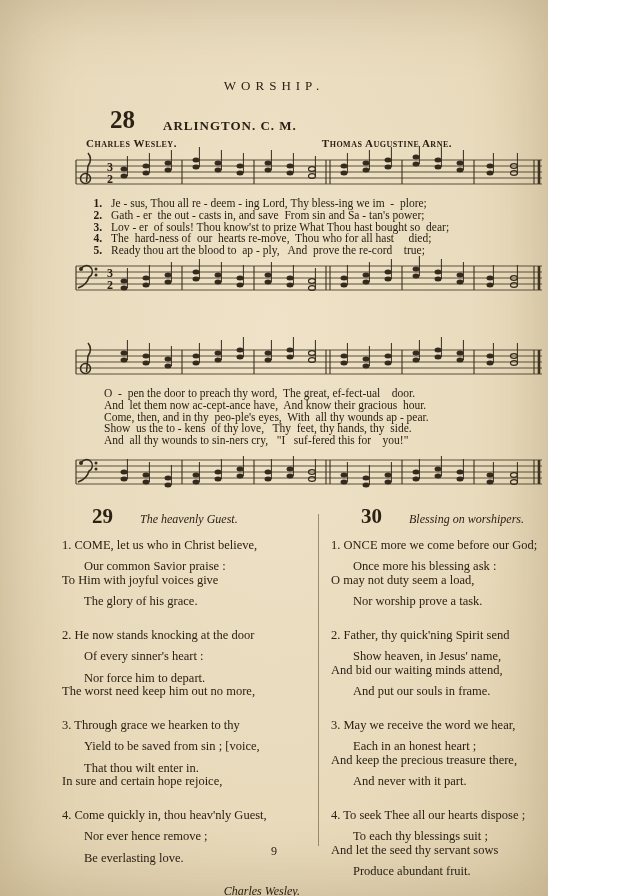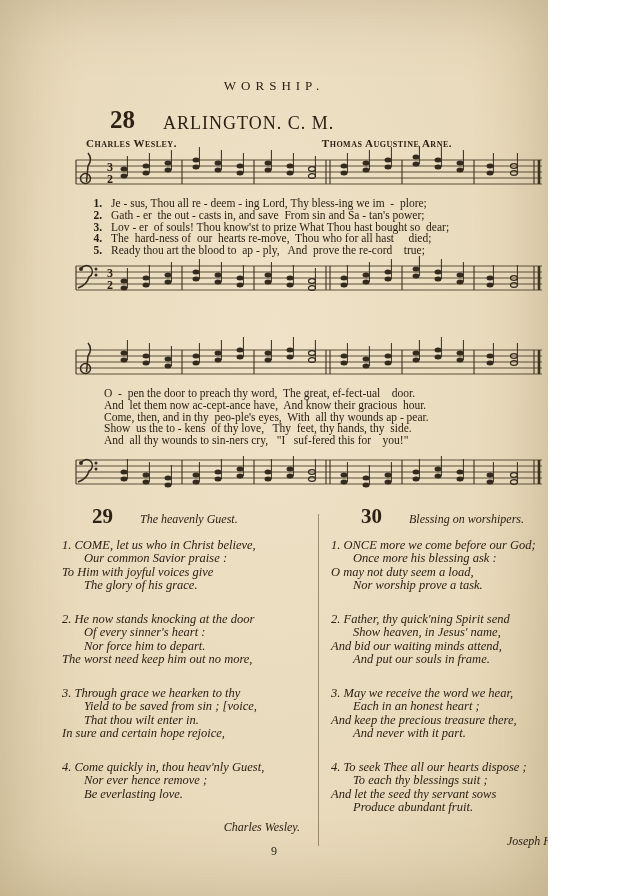--- a/index.html
+++ b/index.html
@@ -8,44 +8,44 @@
     position:relative; width:548px; height:896px; overflow:hidden;
     background: radial-gradient(ellipse at 50% 38%, #efe2c8 0%, #e8dabb 62%, #ddcda9 100%);
     box-shadow: inset 0 0 70px rgba(115,90,50,.28);
     font-family:"Liberation Serif","DejaVu Serif",serif;
     color:#2b2115;
   }
   .running-head { position:absolute; top:78px; left:0; width:100%; text-align:center;
     font-size:13px; letter-spacing:5px; }
   .h28-row { position:absolute; left:70px; top:106px; display:flex; align-items:flex-end; gap:28px;margin-left:40px; }
   .h28-num { font-size:25px; font-weight:bold; }
-  .h28-title { font-size:18px; font-weight:normal; letter-spacing:1px; }
+  .h28-title { font-size:13px; font-weight:bold; letter-spacing:1px; }
   .attr-row { position:absolute; left:86px; right:96px; top:137px; display:flex;
     justify-content:space-between; font-variant:small-caps; letter-spacing:.5px; font-size:11px; font-weight:bold; }
   .staff { position:absolute; left:70px; width:480px; height:50px; }
   .staff line.sl { stroke:#4a3e2a; stroke-width:.9; }
   .staff .bl { stroke:#3c3222; stroke-width:1.1; }
   .staff .blk { stroke:#3c3222; stroke-width:2.6; }
   .staff .clef { stroke:#342b1e; stroke-width:1.5; fill:none; }
   .tsig { font-family:"Liberation Serif","DejaVu Serif",serif; font-size:12px; font-weight:bold; fill:#2b2115; }
   .lyrics { position:absolute; left:82px; font-size:11.5px; line-height:11.8px; color:#241c10; }
   .lyr-row { display:flex; }
   .lyr-num { width:20px; text-align:right; margin-right:9px; font-weight:bold; }
   .lyr-text { white-space:pre; }
   .lyrics2 { position:absolute; left:104px; font-size:11.5px; line-height:11.8px; color:#241c10; }
   .lyrics2 .lyr-text { white-space:pre; }
   .vdiv { position:absolute; left:318px; top:514px; width:1px; height:332px; background:rgba(72,58,36,.5); }
   .col { position:absolute; top:510px; width:250px; font-size:12.5px; line-height:13.5px; }
   .col-left { left:62px; } .col-right { left:331px; }
   .hymn-head { display:flex; align-items:baseline; margin-bottom:12px; }
   .hymn-num { font-size:21px; font-weight:bold; padding-left:30px; width:78px; }
   .hymn-sub { flex:1; font-style:italic; font-size:12px; padding-right:26px; }
-  .stanza { margin-bottom:20px;font-style:italic; }
+  .stanza { margin-bottom:20px; }
   .ln { white-space:pre; }
-  .ln.in { padding-left:22px; }
+  .ln.in { padding-left:22px;margin-top:8px; }
   .sig { text-align:right; font-style:italic; font-size:12px; padding-right:12px; margin-top:2px; }
   .pageno { position:absolute; top:844px; left:0; width:100%; text-align:center; font-size:12px; }
 </style>
 </head>
 <body>
 
 <div class="page">
 
   <div class="running-head">WORSHIP.</div>
 

